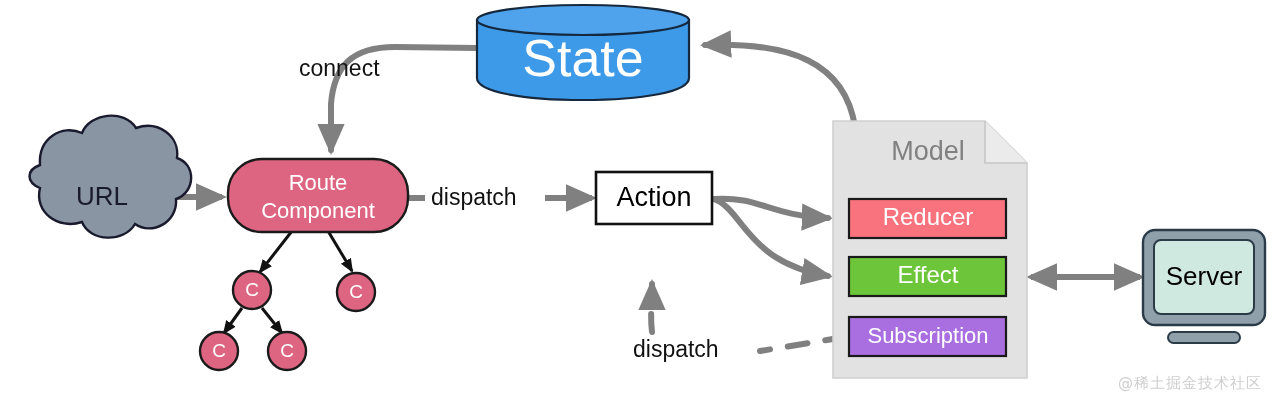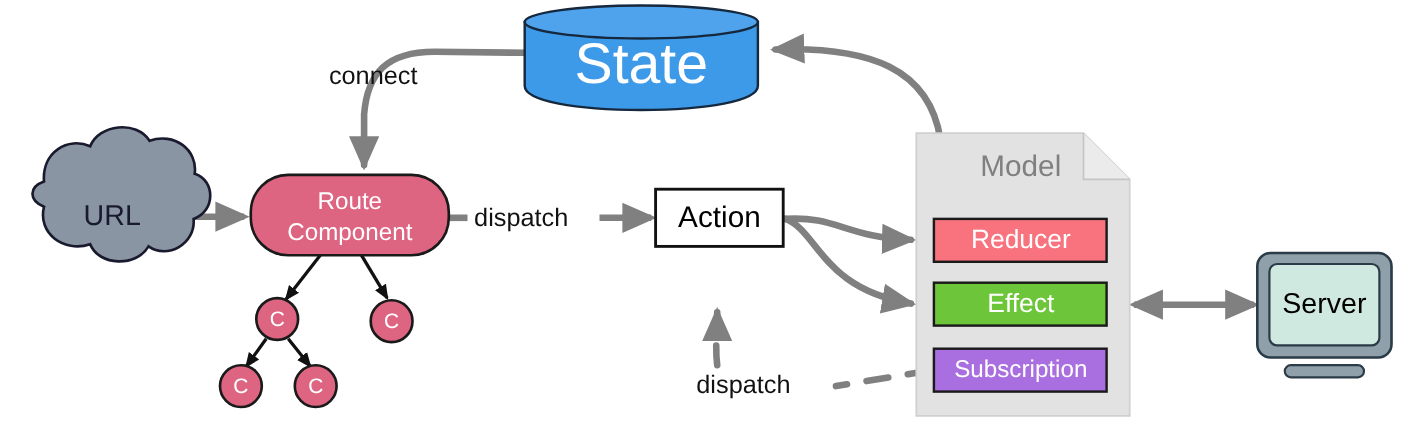--- a/index.html
+++ b/index.html
@@ -184,14 +184,15 @@
       <text class="node-label" x="1204" y="278" font-size="26" fill="#000000">Server</text>
     </g>
 
     <text class="edge-label" x="299" y="70" text-anchor="start">connect</text>
 
     <text class="edge-label" x="431" y="199" text-anchor="start">dispatch</text>
 
     <text class="edge-label" x="633" y="351" text-anchor="start">dispatch</text>
   </svg>
 
+  <div class="watermark">@稀土掘金技术社区</div>
 
 </div>
 
 </body></html>

